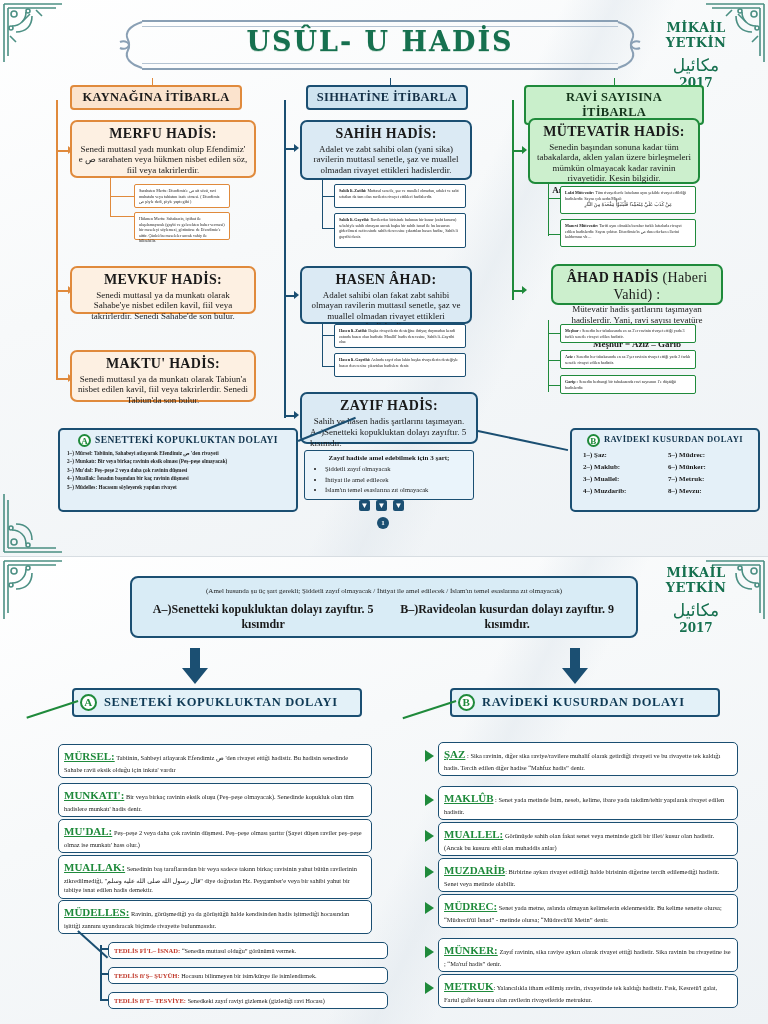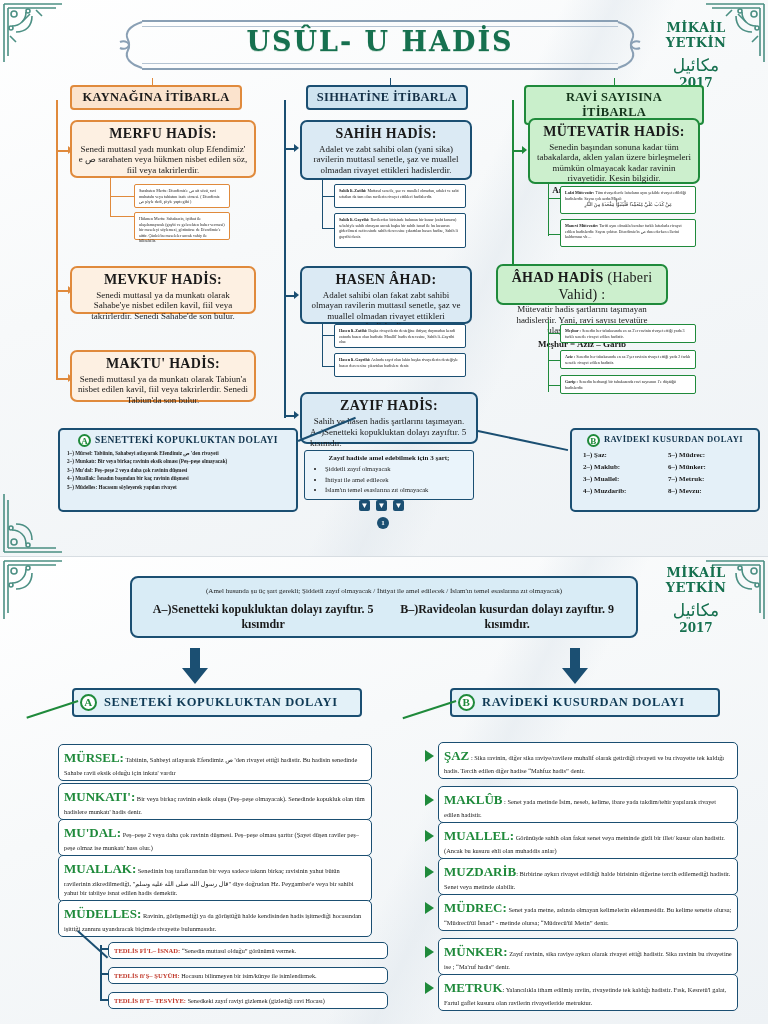--- a/index.html
+++ b/index.html
@@ -159,21 +159,21 @@
     width:17px; height:17px; border-radius:50%; border:2.5px solid #1f8a3b;
     color:#1f8a3b; background:#fff; font-size:11px; line-height:12px;
     text-align:center; font-weight:bold; flex:none;
   }
 
   .item {
     position:absolute; border:1.6px solid #1b4f72; background:#ffffff;
     border-radius:5px; padding:3px 5px; font-size:6.4px; line-height:1.5;
     color:#1b1b1b;
   }
-  .item .n { font-weight:bold; color:#1f8a3b; font-size:13px; }
+  .item .n { font-weight:bold; color:#1f8a3b; font-size:11px;text-decoration:underline; }
 
   .tedlis {
     position:absolute; border:1.6px solid #1b4f72; background:#ffffff;
     border-radius:5px; padding:2.5px 5px; font-size:6.2px; line-height:1.4;
   }
   .tedlis .n { font-weight:bold; color:#c0392b; font-size:6.6px; }
 
   .tri-g { position:absolute; width:0; height:0;
            border-top:6px solid transparent; border-bottom:6px solid transparent;
            border-left:9px solid #1f8a3b; }
@@ -365,21 +365,21 @@
   <div class="ln g" style="left:548px;top:198px;width:12px;height:1.4px;"></div>
   <div class="ln g" style="left:548px;top:234px;width:12px;height:1.4px;"></div>
   <div class="subbox g" style="left:560px;top:186px;width:136px;height:28px;">
     <span class="k">Lafzi Mütevatir:</span><span> Tüm rivayetlerde lafızların aynı şekilde rivayet edildiği hadislerdir. Sayısı çok azdır.Misal:</span>
     <span class="ar">مَنْ كَذَبَ عَلَيَّ مُتَعَمِّدًا فَلْيَتَبَوَّأْ مَقْعَدَهُ مِنَ النَّارِ</span>
   </div>
   <div class="subbox g" style="left:560px;top:219px;width:136px;height:28px;">
     <span class="k">Manevi Mütevatir:</span><span> Tarifi aynı olmakla beraber farklı lafızlarla rivayet edilen hadislerdir. Sayısı çoktur. Efendimiz'in ص dua ederken ellerini kaldırması vb…</span>
   </div>
 
-  <div class="mainbox green" style="left:496px;top:264px;width:172px;height:41px;">
+  <div class="mainbox green" style="left:551px;top:264px;width:172px;height:41px;">
     <div class="t"><span>ÂHAD HADİS</span> <span style="font-weight:normal">(Haberi Vahid) :</span></div>
     <div class="d">Mütevatir hadis şartlarını taşımayan hadislerdir. Yani, ravi sayısı tevatüre ulaşmayan hadistir.</div>
     <div class="d b" style="margin-top:3px">Meşhur = Aziz – Garib</div>
   </div>
   <div class="ln g" style="left:548px;top:320px;width:1.4px;height:72px;"></div>
   <div class="ln g" style="left:548px;top:333px;width:12px;height:1.4px;"></div>
   <div class="ln g" style="left:548px;top:360px;width:12px;height:1.4px;"></div>
   <div class="ln g" style="left:548px;top:385px;width:12px;height:1.4px;"></div>
   <div class="subbox g" style="left:560px;top:324px;width:136px;height:19px;">
     <span class="k">Meşhur :</span><span> Senedin her tabakasında en az 3'er ravinin rivayet ettiği yada 3 farklı senetle rivayet edilen hadistir.</span>

